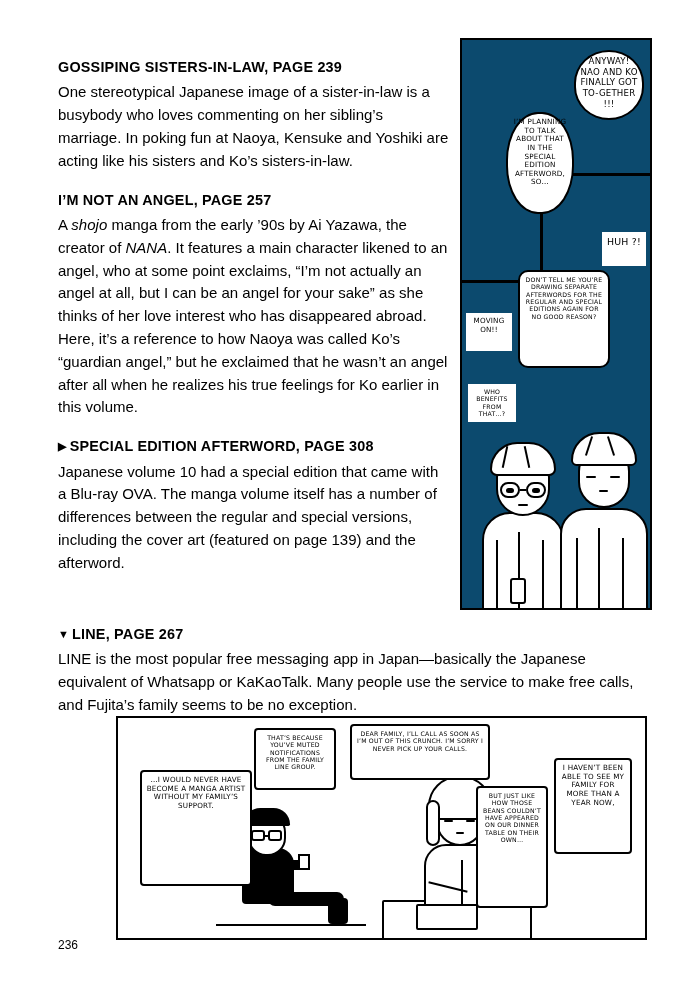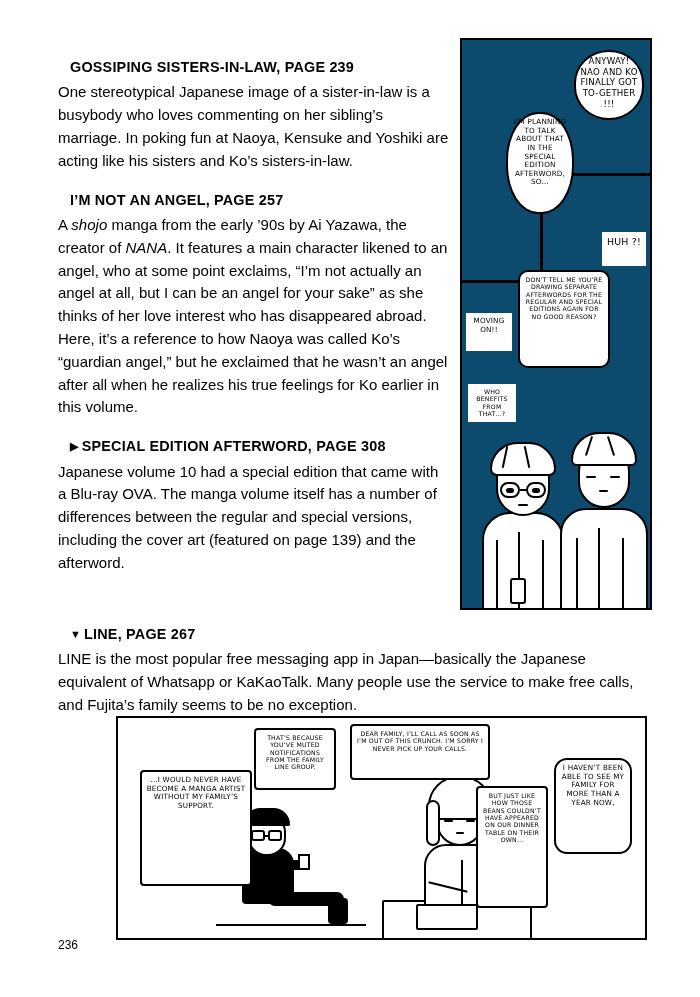--- a/index.html
+++ b/index.html
@@ -27,21 +27,21 @@
     position: absolute;
     left: 58px;
     top: 58px;
     width: 392px;
   }
 
   .section-heading {
     font-weight: bold;
     font-size: 14.4px;
     letter-spacing: 0.2px;
-    margin: 0 0 4px 12px;
+    margin: 0 0 4px 0;
     line-height: 1.35;
   }
   .section-body {
     font-size: 15px;
     line-height: 1.52;
     margin: 0;
     text-align: left;
   }
   .section {
     margin-bottom: 18px;
@@ -272,19 +272,19 @@
     </div>
 
     <div class="bubble sm" style="left:22px; top:52px; width:112px; height:116px; border-radius:4px;">…I WOULD NEVER HAVE BECOME A MANGA ARTIST WITHOUT MY FAMILY’S SUPPORT.</div>
 
     <div class="bubble xs" style="left:136px; top:10px; width:82px; height:62px; border-radius:4px;">THAT’S BECAUSE YOU’VE MUTED NOTIFICATIONS FROM THE FAMILY LINE GROUP.</div>
 
     <div class="bubble xs" style="left:232px; top:6px; width:140px; height:56px; border-radius:4px;">DEAR FAMILY, I’LL CALL AS SOON AS I’M OUT OF THIS CRUNCH. I’M SORRY I NEVER PICK UP YOUR CALLS.</div>
 
     <div class="bubble xs" style="left:358px; top:68px; width:72px; height:122px; border-radius:4px;">BUT JUST LIKE HOW THOSE BEANS COULDN’T HAVE APPEARED ON OUR DINNER TABLE ON THEIR OWN…</div>
 
-    <div class="bubble sm" style="left:436px; top:40px; width:78px; height:96px; border-radius:13px;">I HAVEN’T BEEN ABLE TO SEE MY FAMILY FOR MORE THAN A YEAR NOW,</div>
+    <div class="bubble sm" style="left:436px; top:40px; width:78px; height:96px; border-radius:4px;">I HAVEN’T BEEN ABLE TO SEE MY FAMILY FOR MORE THAN A YEAR NOW,</div>
 
   </div>
 
   <div class="page-number">236</div>
 
 </div>
 
 </body></html>

